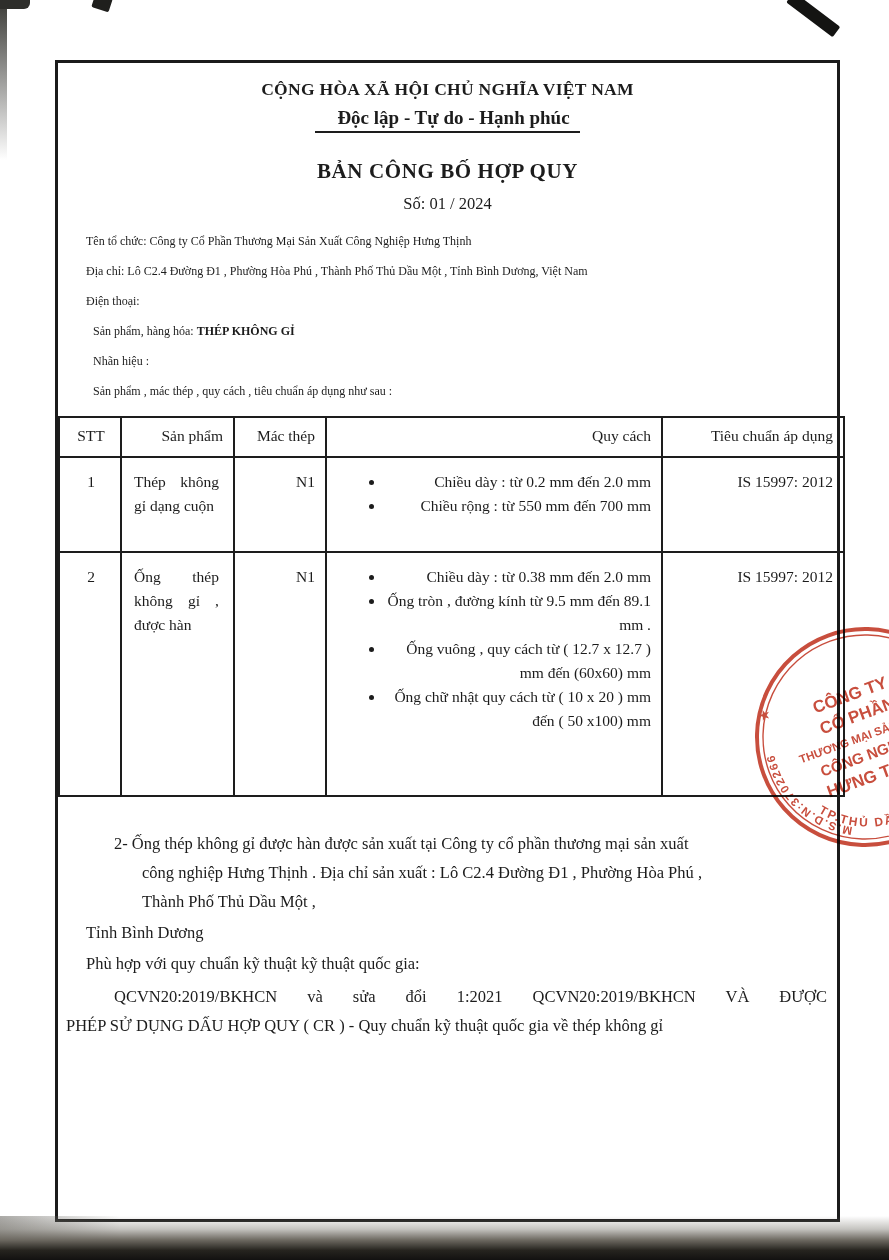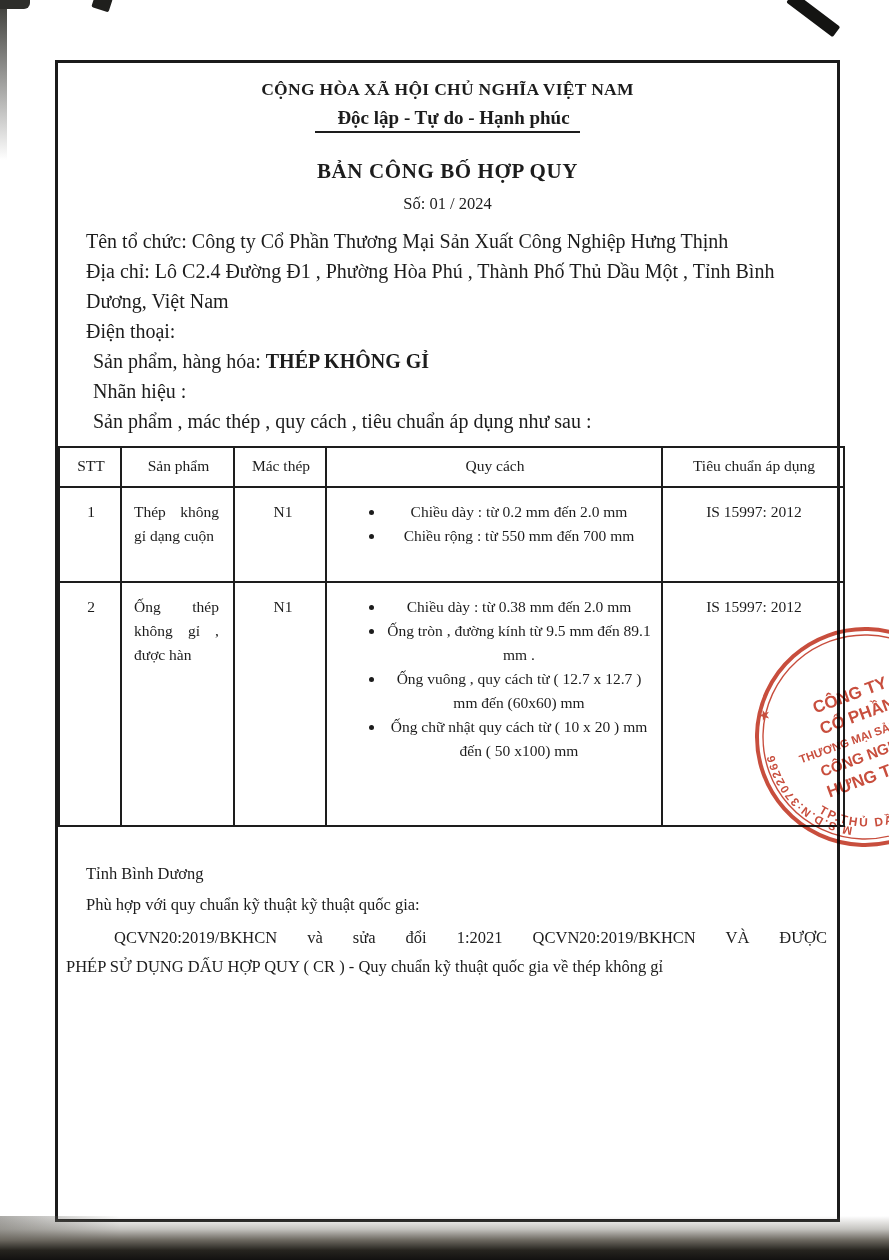--- a/index.html
+++ b/index.html
@@ -35,30 +35,30 @@
     padding: 12px 0 0 0;
   }
 
   .nat-title { text-align: center; font-weight: bold; font-size: 17.5px; letter-spacing: .3px; margin-top: 4px; }
   .motto { text-align: center; margin-top: 7px; font-size: 19px; }
   .motto-text { font-weight: bold; border-bottom: 2.5px solid #1d1d1d; padding: 0 10px 3px 22px; }
 
   .doc-title { text-align: center; font-weight: bold; font-size: 21px; letter-spacing: .6px; margin-top: 30px; }
   .doc-number { text-align: center; font-size: 16.5px; margin-top: 10px; }
 
-  .body-text { font-size: 20px; line-height: 30px; }
+  .body-text { font-size: 12px; line-height: 30px; }
   .para { margin: 0 16px 0 28px; }
   .para.first { margin-top: 12px; }
   .para.inset { margin-left: 35px; }
 
   .bold { font-weight: bold; }
 
   
   table.spec { border-collapse: collapse; width: 100%; margin-top: 10px; font-size: 15.5px; table-layout: fixed; }
-  .spec th, .spec td { border: 2px solid #1d1d1d; vertical-align: top; font-weight: normal; text-align: center; }
+  .spec th, .spec td { border: 2px solid #1d1d1d; vertical-align: top; font-weight: normal; text-align: right; }
   .spec th { padding: 9px 10px 9px 12px; height: 40px; }
   .spec td { padding: 12px 10px 12px 12px; line-height: 24px; }
   .c-stt { width: 62px; }
   .c-sp  { width: 113px; }
   .c-mac { width: 92px; }
   .c-qc  { width: 336px; }
   .c-tc  { width: 182px; }
   th.c-stt, td.c-stt { text-align: center; }
   td.c-sp { text-align: justify; padding-right: 14px; }
   td.c-mac { padding-left: 16px; }
@@ -146,20 +146,25 @@
               <li>Ống vuông , quy cách từ ( 12.7 x 12.7 ) mm đến (60x60) mm</li>
               <li>Ống chữ nhật quy cách từ ( 10 x 20 ) mm đến ( 50 x100) mm</li>
             </ul>
           </td>
           <td class="c-tc r2">IS 15997: 2012</td>
         </tr>
       </tbody>
     </table>
 
     <div class="notes">
+      <div class="note">
+        <div>2- Ống thép không gỉ được hàn được sản xuất tại Công ty cổ phần thương mại sản xuất</div>
+        <div class="cont">công nghiệp Hưng Thịnh . Địa chỉ sản xuất : Lô C2.4 Đường Đ1 , Phường Hòa Phú ,</div>
+        <div class="cont">Thành Phố Thủ Dầu Một ,</div>
+      </div>
       <div class="province">Tỉnh Bình Dương</div>
       <div class="conformity">Phù hợp với quy chuẩn kỹ thuật kỹ thuật quốc gia:</div>
       <div class="final-para">
         <div class="final-line1">QCVN20:2019/BKHCN và sửa đổi 1:2021 QCVN20:2019/BKHCN VÀ ĐƯỢC</div>
         <div>PHÉP SỬ DỤNG DẤU HỢP QUY ( CR ) -  Quy chuẩn kỹ thuật quốc gia về thép không gỉ</div>
       </div>
     </div>
 
   </div>
 

